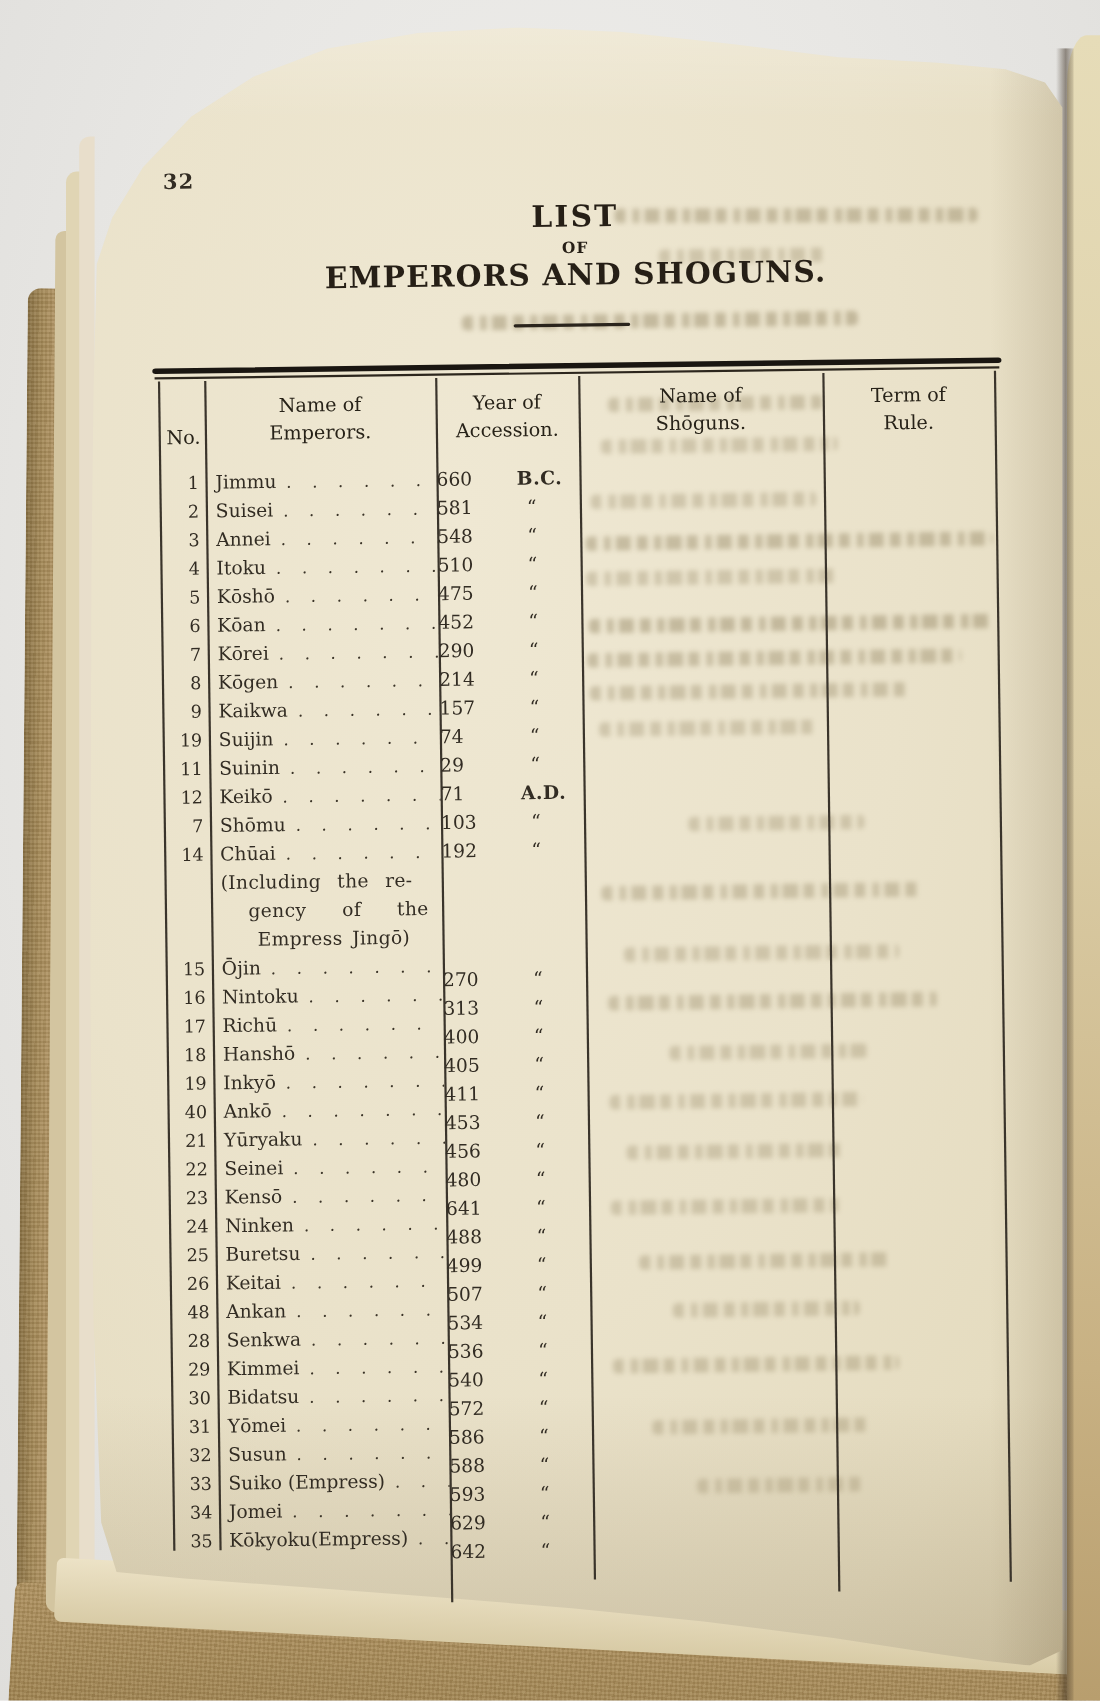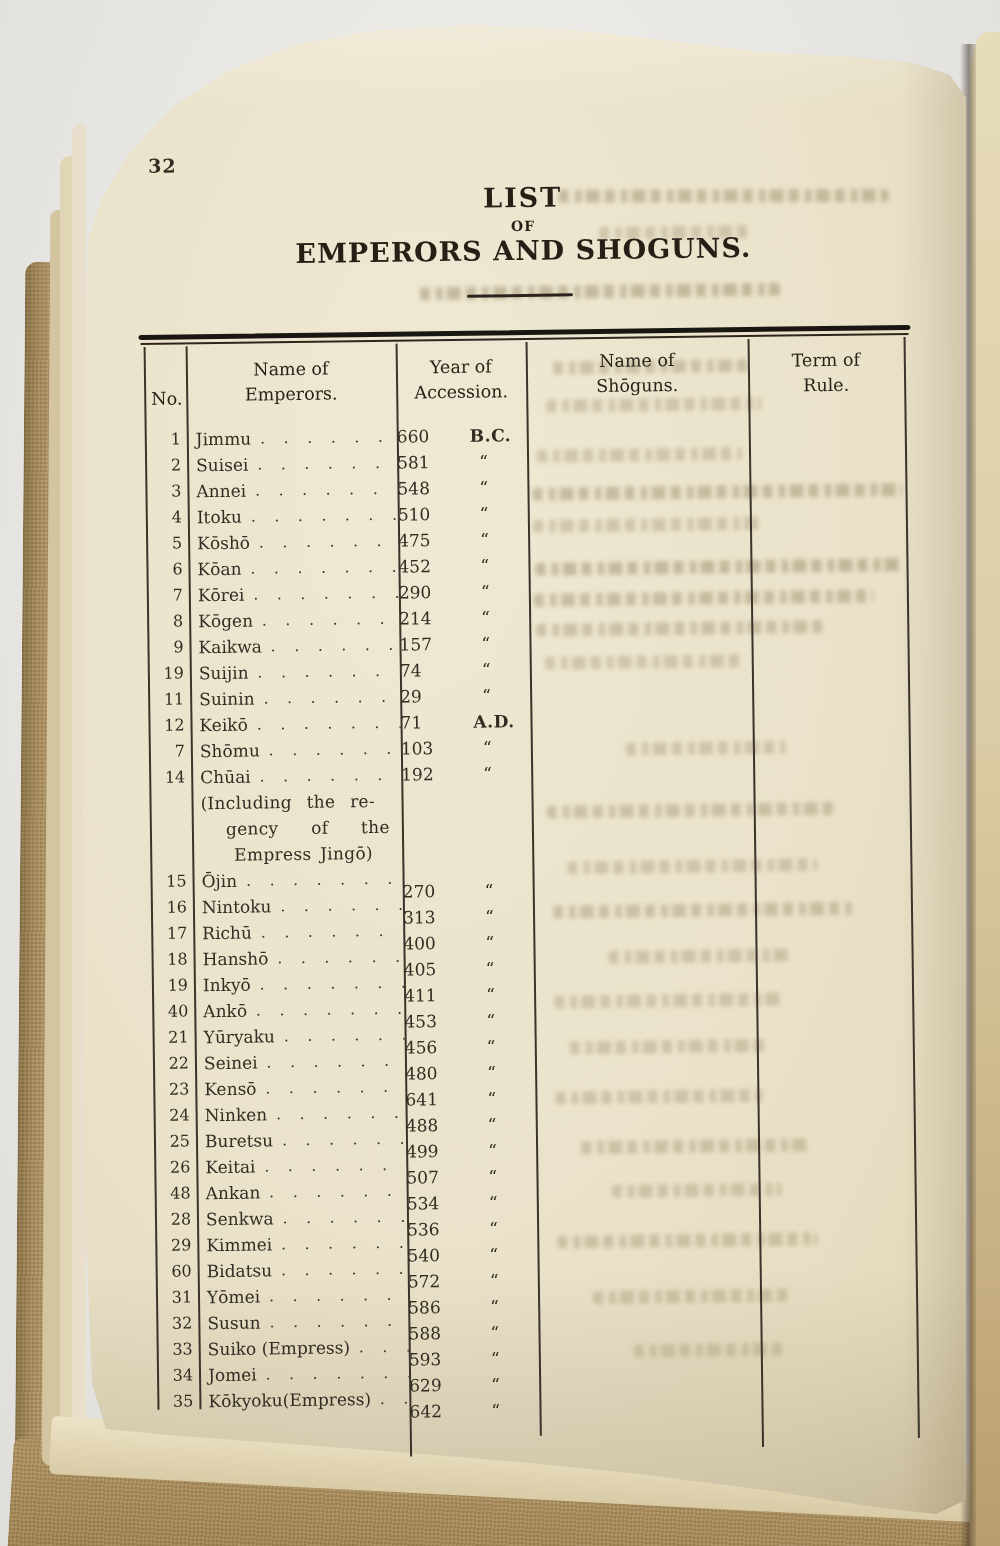--- a/index.html
+++ b/index.html
@@ -560,21 +560,21 @@
             <span class="leader">. . . . . . . . . . . . . . . . . . . . . . . . . . . . . . . . . . . . . . . . </span>
           </span>
     <span class="c-year">
             <span class="num">540</span>
             <span class="unit">“</span>
           </span>
     <span class="c-shogun"></span>
     <span class="c-term"></span>
   </div>
         <div class="row shift">
-    <span class="c-no">60</span>
+    <span class="c-no">30</span>
     <span class="c-name">
             <span class="nm">Bidatsu</span>
             <span class="leader">. . . . . . . . . . . . . . . . . . . . . . . . . . . . . . . . . . . . . . . . </span>
           </span>
     <span class="c-year">
             <span class="num">572</span>
             <span class="unit">“</span>
           </span>
     <span class="c-shogun"></span>
     <span class="c-term"></span>

